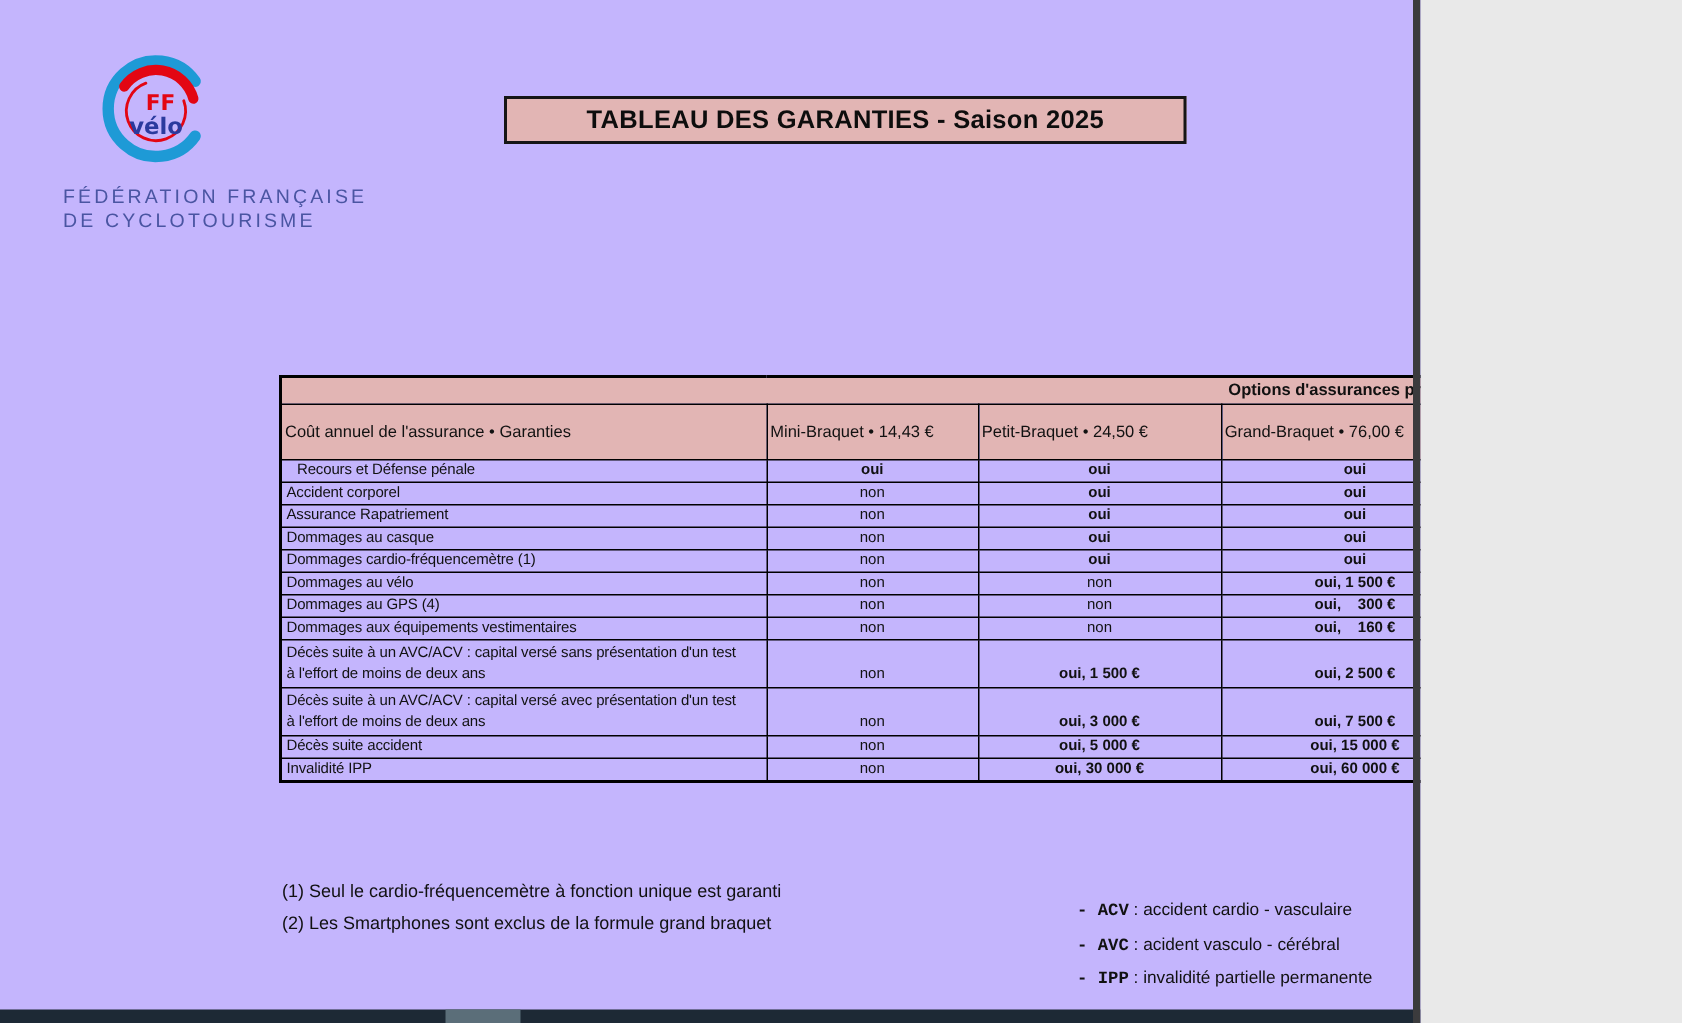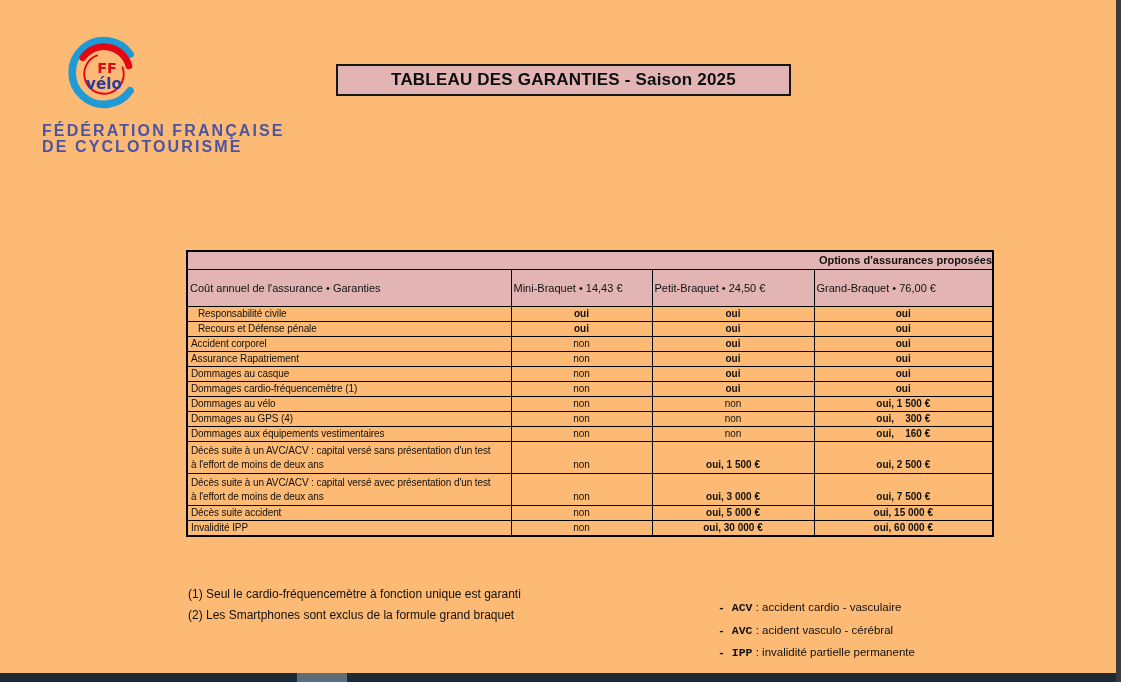--- a/index.html
+++ b/index.html
@@ -1,27 +1,27 @@
 <!DOCTYPE html>
 <html><head>
 <meta charset="utf-8">
 <style>
   * { margin:0; padding:0; box-sizing:border-box; }
   html,body { background:#e9e9e9; }
   .page {
-    position:relative; width:1121px; height:682px;
-    background:#fdba74; overflow:hidden;
+    position:relative; width:947px; height:682px;
+    background:#c4b5fd; overflow:hidden;
     font-family:"Liberation Sans", sans-serif; color:#111;
   }
 
   
   .logo { position:absolute; left:42px; top:33px; width:160px; }
   .logo svg { display:block; margin-left:24px; }
-  .org { margin-top:5px; color:#4a55a2; font-size:16px; letter-spacing:2.1px;
-         line-height:16px; white-space:nowrap; font-weight:700; }
+  .org { margin-top:5px; color:#4a55a2; font-size:13px; letter-spacing:2.1px;
+         line-height:16px; white-space:nowrap; font-weight:400; }
 
   
   .banner {
     position:absolute; left:336px; top:64px; width:455px; height:32px;
     background:#e2b5b4; border:2px solid #161616;
     display:flex; align-items:center; justify-content:center;
     font-weight:bold; font-size:17px; color:#0d0d0d; letter-spacing:.2px;text-align:center;
   }
 
   
@@ -83,26 +83,20 @@
       </colgroup>
     <tbody>
         <tr class="opt-row">
       <th colspan="4">Options d'assurances proposées</th>
     </tr>
     <tr class="head-row">
       <th>Coût annuel de l'assurance • Garanties</th>
       <th>Mini-Braquet • 14,43 €</th>
       <th>Petit-Braquet • 24,50 €</th>
       <th>Grand-Braquet • 76,00 €</th>
-    </tr>
-    <tr class="indent">
-      <td class="label">Responsabilité civile</td>
-      <td class="val b">oui</td>
-      <td class="val b">oui</td>
-      <td class="val b">oui</td>
     </tr>
     <tr class="indent">
       <td class="label">Recours et Défense pénale</td>
       <td class="val b">oui</td>
       <td class="val b">oui</td>
       <td class="val b">oui</td>
     </tr>
     <tr>
       <td class="label">Accident corporel</td>
       <td class="val">non</td>

